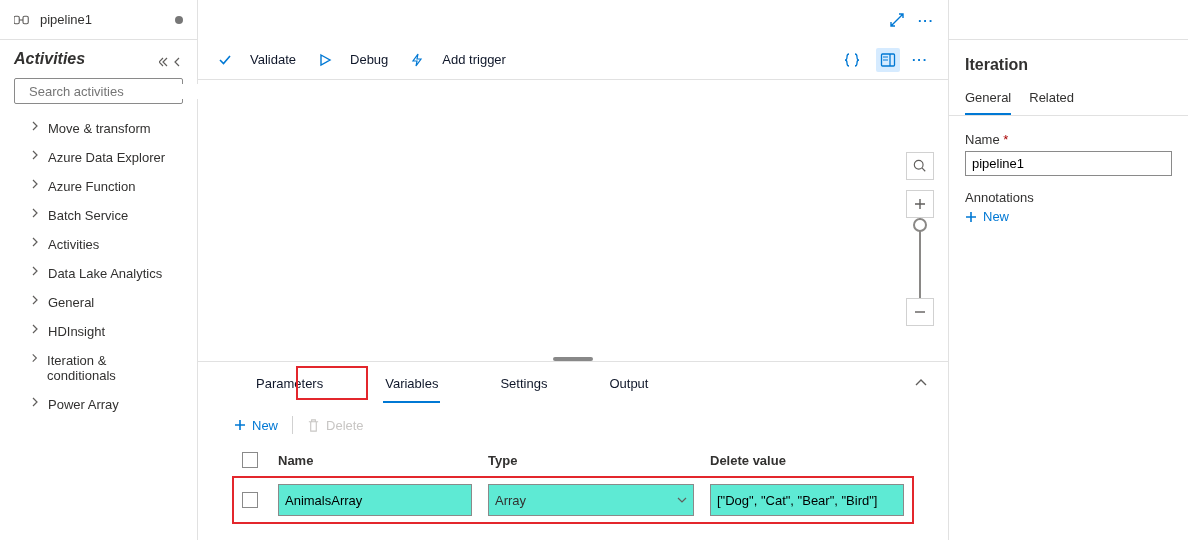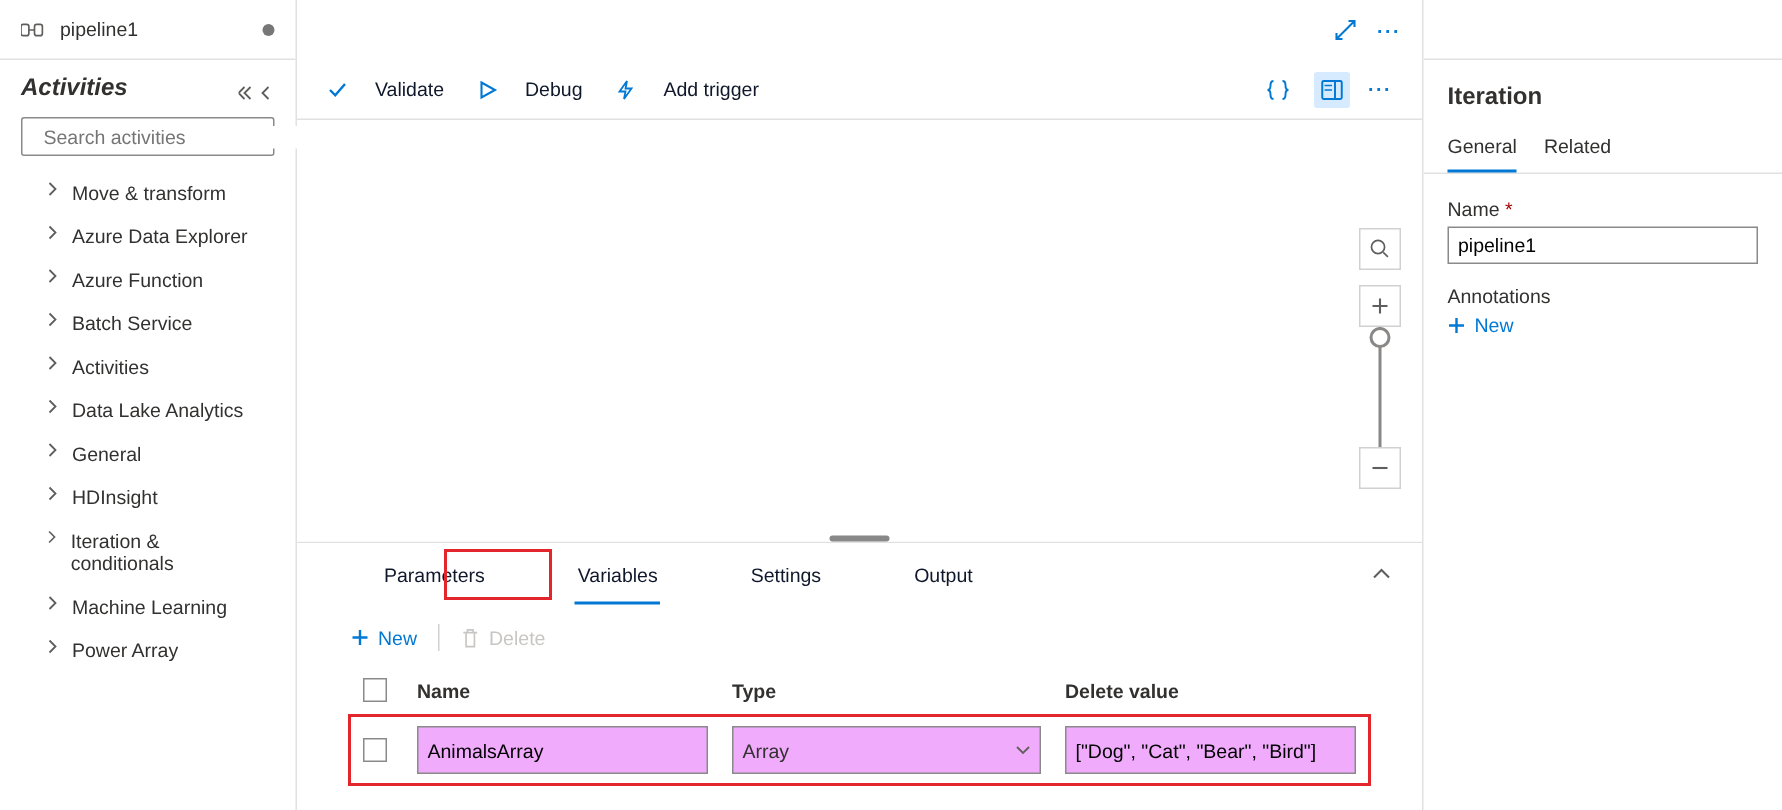--- a/index.html
+++ b/index.html
@@ -63,21 +63,21 @@
 
 .var-grid { padding: 0 34px 16px; }
 .vg-head { display: flex; align-items: center; gap: 16px; padding: 8px 10px; color: #323130; font-weight: 600; }
 .vg-head .col, .vg-row .col { flex: 0 0 auto; }
 .col-cb { width: 20px; }
 .col-name { width: 194px; }
 .col-type { width: 206px; }
 .col-def { width: 194px; }
 
 .vg-row-wrap { border: 2px solid #e3262c; padding: 6px 8px; display: flex; align-items: center; gap: 16px; }
-.vg-row .inp { width: 100%; height: 26px; border: 1px solid #8a8a8a; padding: 15px 6px; font-size: 13px; background: #f0abfc; }
+.vg-row .inp { width: 100%; height: 26px; border: 1px solid #8a8a8a; padding: 15px 6px; font-size: 13px; background: #5eead4; }
 .vg-row .sel { display: flex; align-items: center; justify-content: space-between; }
 .cb { width: 16px; height: 16px; border: 1px solid #8a8a8a; background: #fff; }
 
 
 .props { padding: 0; }
 .props-toolbar { height: 40px; display: flex; align-items: center; justify-content: flex-end; gap: 12px; padding: 0 14px; border-bottom: 1px solid #e1e1e1; }
 .props-head { padding: 16px 16px 6px; }
 .props-head h3 { font-size: 16px; font-weight: 600; }
 .props-tabs { display: flex; gap: 18px; padding: 10px 16px 0; border-bottom: 1px solid #e1e1e1; }
 .props-tabs .ptab { padding-bottom: 8px; border-bottom: 2px solid transparent; cursor: pointer; }
@@ -177,26 +177,20 @@
           <svg class="caret" width="10" height="10" viewBox="0 0 10 10">
             <path d="M3 1 L7 5 L3 9" fill="none" stroke="currentColor" stroke-width="1.2"></path>
           </svg>
           <span>HDInsight</span>
         </div>
       <div class="sb-item">
           <svg class="caret" width="10" height="10" viewBox="0 0 10 10">
             <path d="M3 1 L7 5 L3 9" fill="none" stroke="currentColor" stroke-width="1.2"></path>
           </svg>
           <span>Iteration &amp; conditionals</span>
-        </div>
-      <div class="sb-item">
-          <svg class="caret" width="10" height="10" viewBox="0 0 10 10">
-            <path d="M3 1 L7 5 L3 9" fill="none" stroke="currentColor" stroke-width="1.2"></path>
-          </svg>
-          <span>Machine Learning</span>
         </div>
       <div class="sb-item">
           <svg class="caret" width="10" height="10" viewBox="0 0 10 10">
             <path d="M3 1 L7 5 L3 9" fill="none" stroke="currentColor" stroke-width="1.2"></path>
           </svg>
           <span>Power Array</span>
         </div>
     </div>
   </aside>
 

